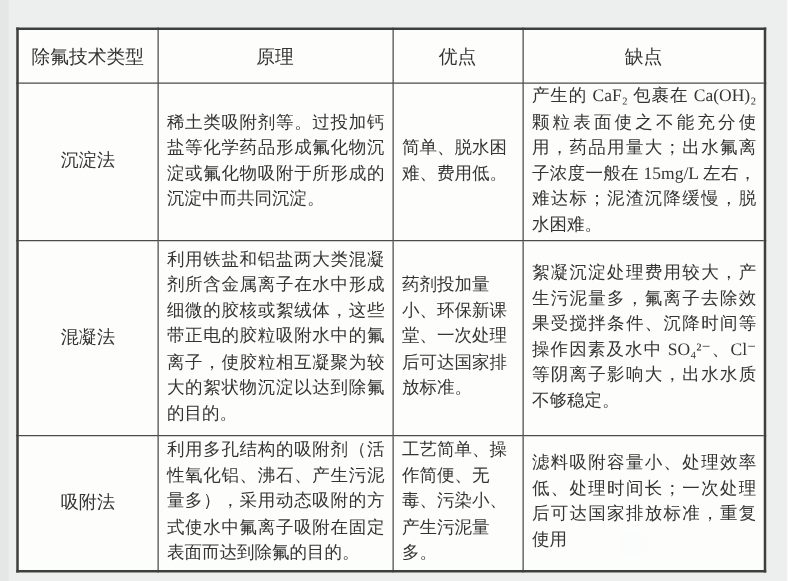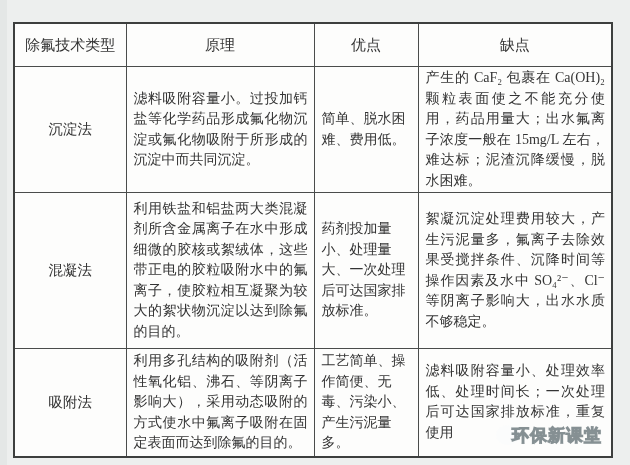--- a/index.html
+++ b/index.html
@@ -107,35 +107,34 @@
       <tr>
         <th>除氟技术类型</th>
         <th>原理</th>
         <th>优点</th>
         <th>缺点</th>
       </tr>
     </thead>
     <tbody>
       <tr class="row-1">
         <td class="method">沉淀法</td>
-        <td class="principle">滤料吸附容量小。过投加钙盐等化学药品形成氟化物沉淀或氟化物吸附于所形成的沉淀中而共同沉淀。</td>
+        <td class="principle">稀土类吸附剂等。过投加钙盐等化学药品形成氟化物沉淀或氟化物吸附于所形成的沉淀中而共同沉淀。</td>
         <td class="advantages">简单、脱水困难、费用低。</td>
         <td class="disadvantages">产生的 CaF₂ 包裹在 Ca(OH)₂ 颗粒表面使之不能充分使用，药品用量大；出水氟离子浓度一般在 15mg/L 左右，难达标；泥渣沉降缓慢，脱水困难。</td>
       </tr>
       <tr class="row-2">
         <td class="method">混凝法</td>
         <td class="principle">利用铁盐和铝盐两大类混凝剂所含金属离子在水中形成细微的胶核或絮绒体，这些带正电的胶粒吸附水中的氟离子，使胶粒相互凝聚为较大的絮状物沉淀以达到除氟的目的。</td>
-        <td class="advantages">药剂投加量小、处理量大、一次处理后可达国家排放标准。</td>
+        <td class="advantages">药剂投加量小、环保新课堂、一次处理后可达国家排放标准。</td>
         <td class="disadvantages">絮凝沉淀处理费用较大，产生污泥量多，氟离子去除效果受搅拌条件、沉降时间等操作因素及水中 SO₄²⁻、Cl⁻等阴离子影响大，出水水质不够稳定。</td>
       </tr>
       <tr class="row-3">
         <td class="method">吸附法</td>
-        <td class="principle">利用多孔结构的吸附剂（活性氧化铝、沸石、等阴离子影响大），采用动态吸附的方式使水中氟离子吸附在固定表面而达到除氟的目的。</td>
+        <td class="principle">利用多孔结构的吸附剂（活性氧化铝、沸石、产生污泥量多），采用动态吸附的方式使水中氟离子吸附在固定表面而达到除氟的目的。</td>
         <td class="advantages">工艺简单、操作简便、无毒、污染小、产生污泥量多。</td>
         <td class="disadvantages">滤料吸附容量小、处理效率低、处理时间长；一次处理后可达国家排放标准，重复使用</td>
       </tr>
     </tbody>
   </table>
 
   <div class="wm-blob"></div>
-  <div class="wm-text">环保新课堂</div>
 
 </div>
 
 </body></html>

